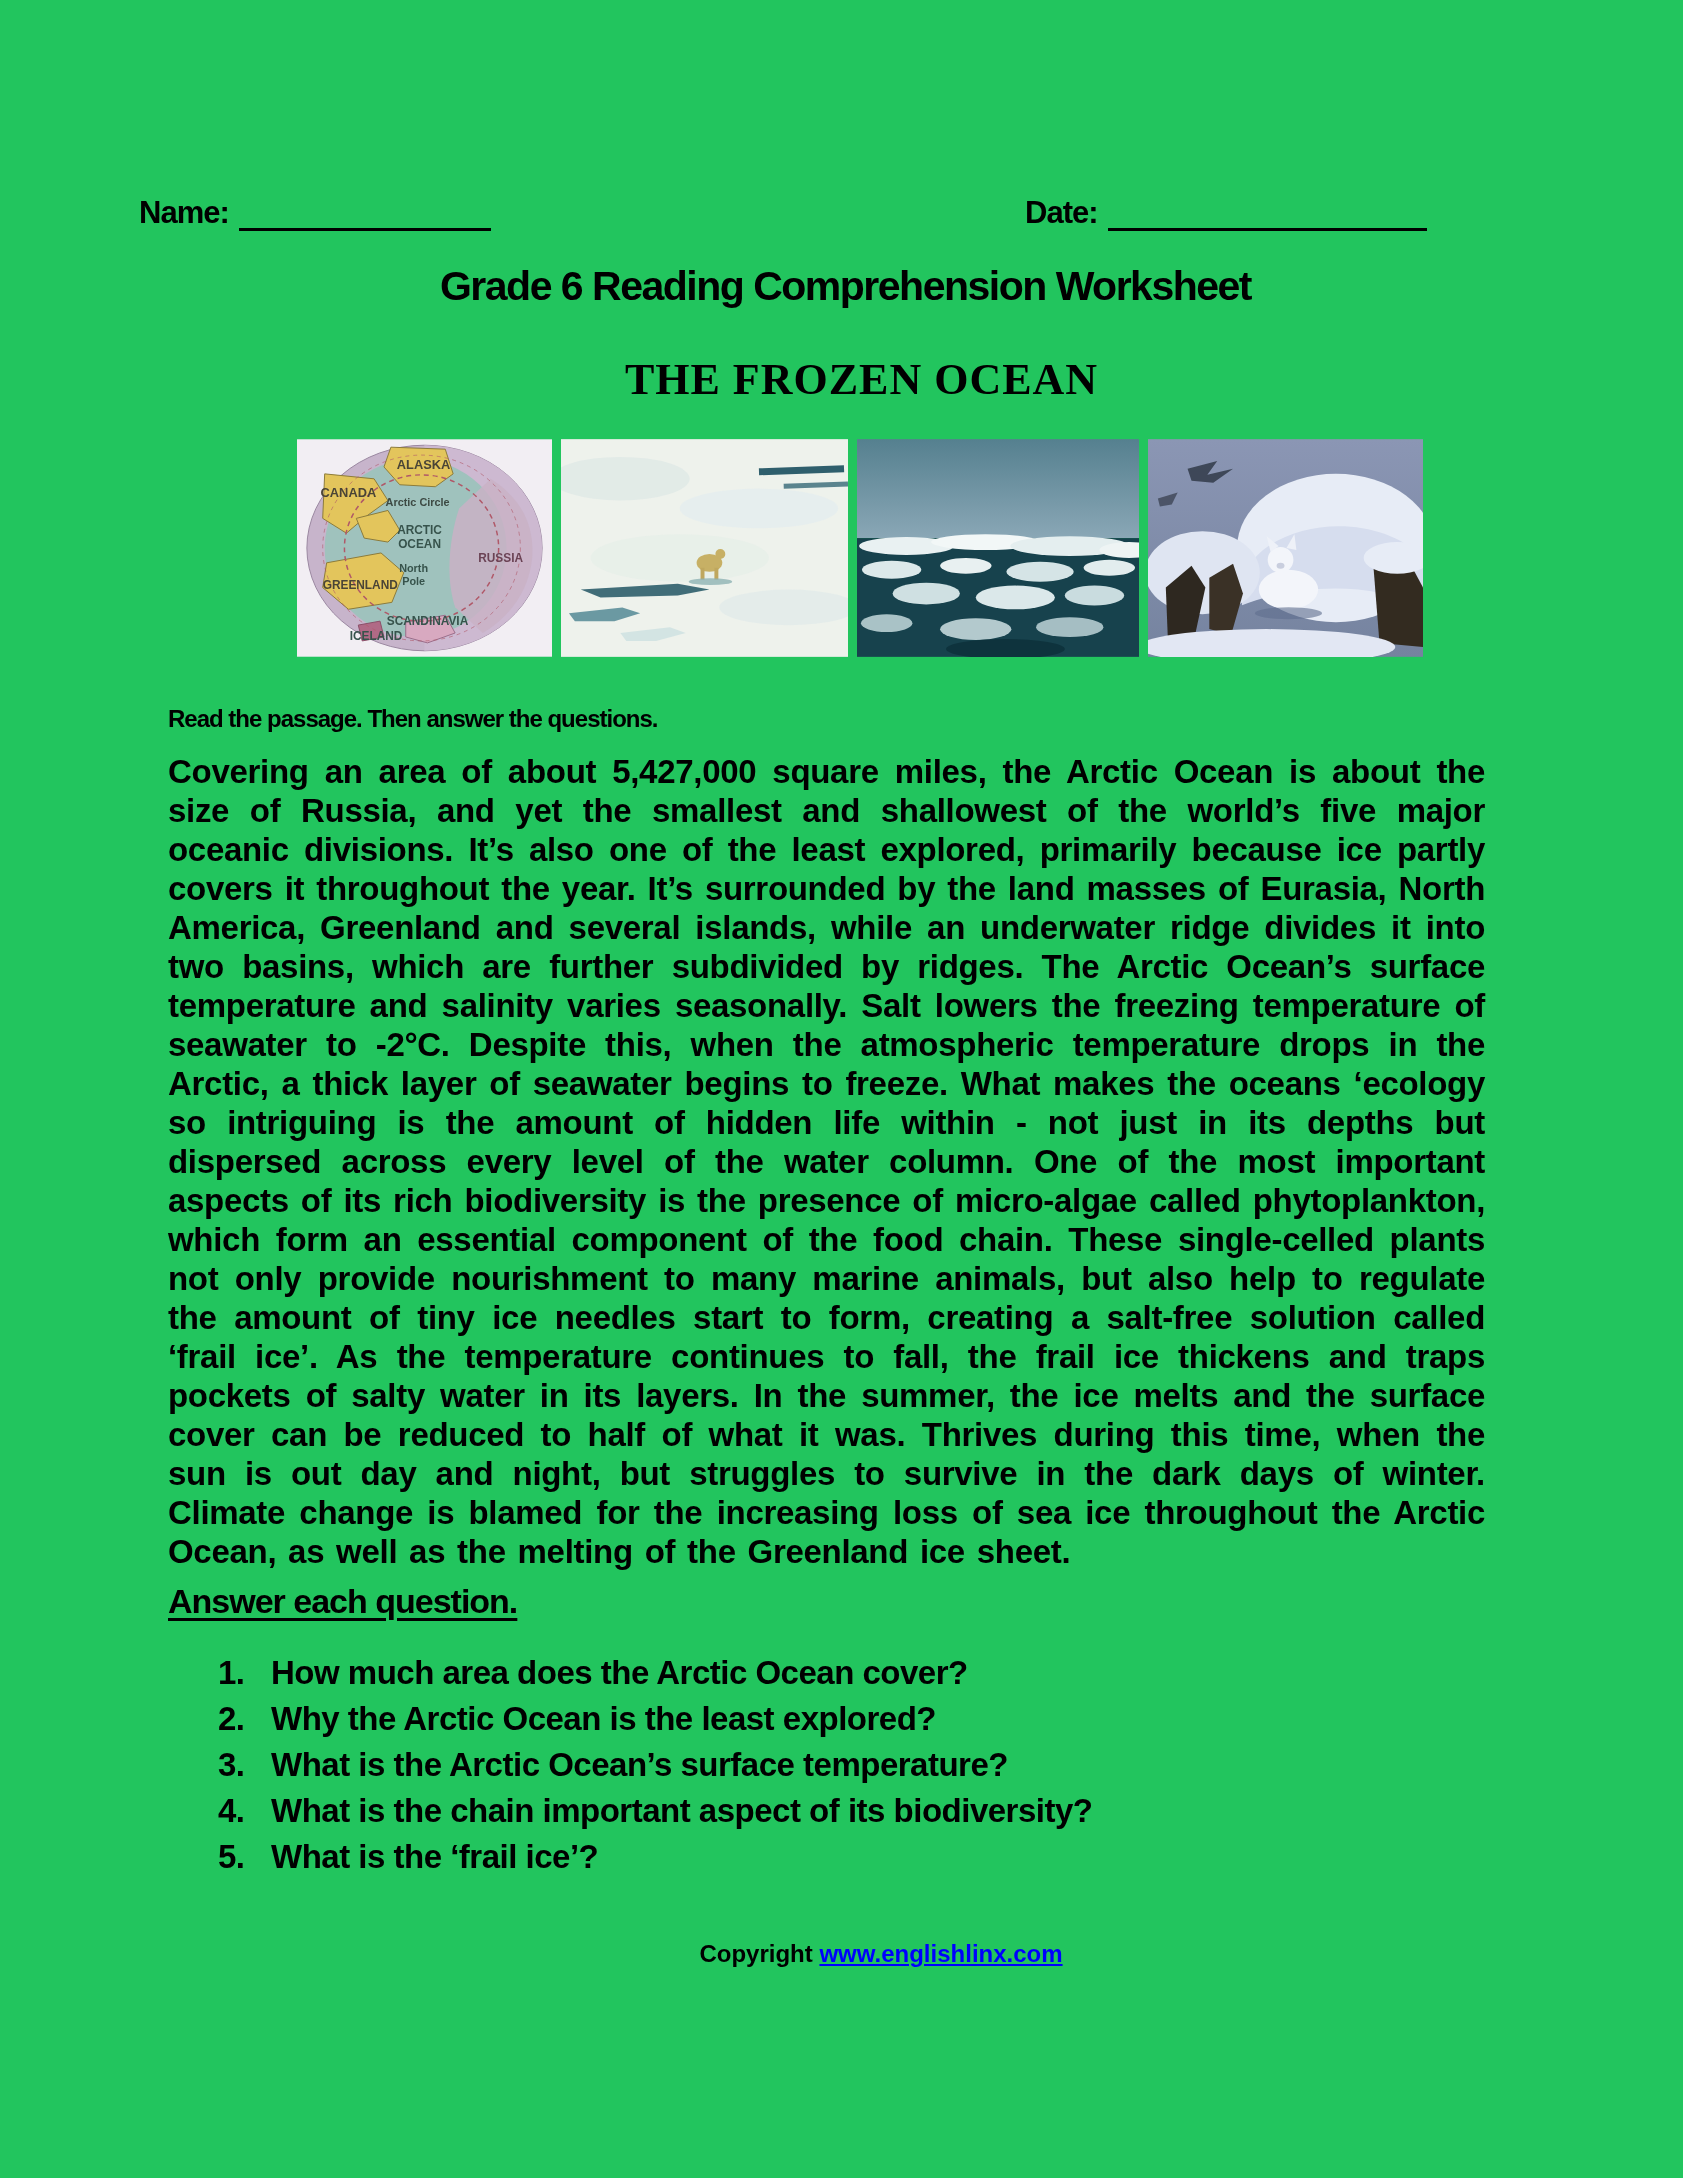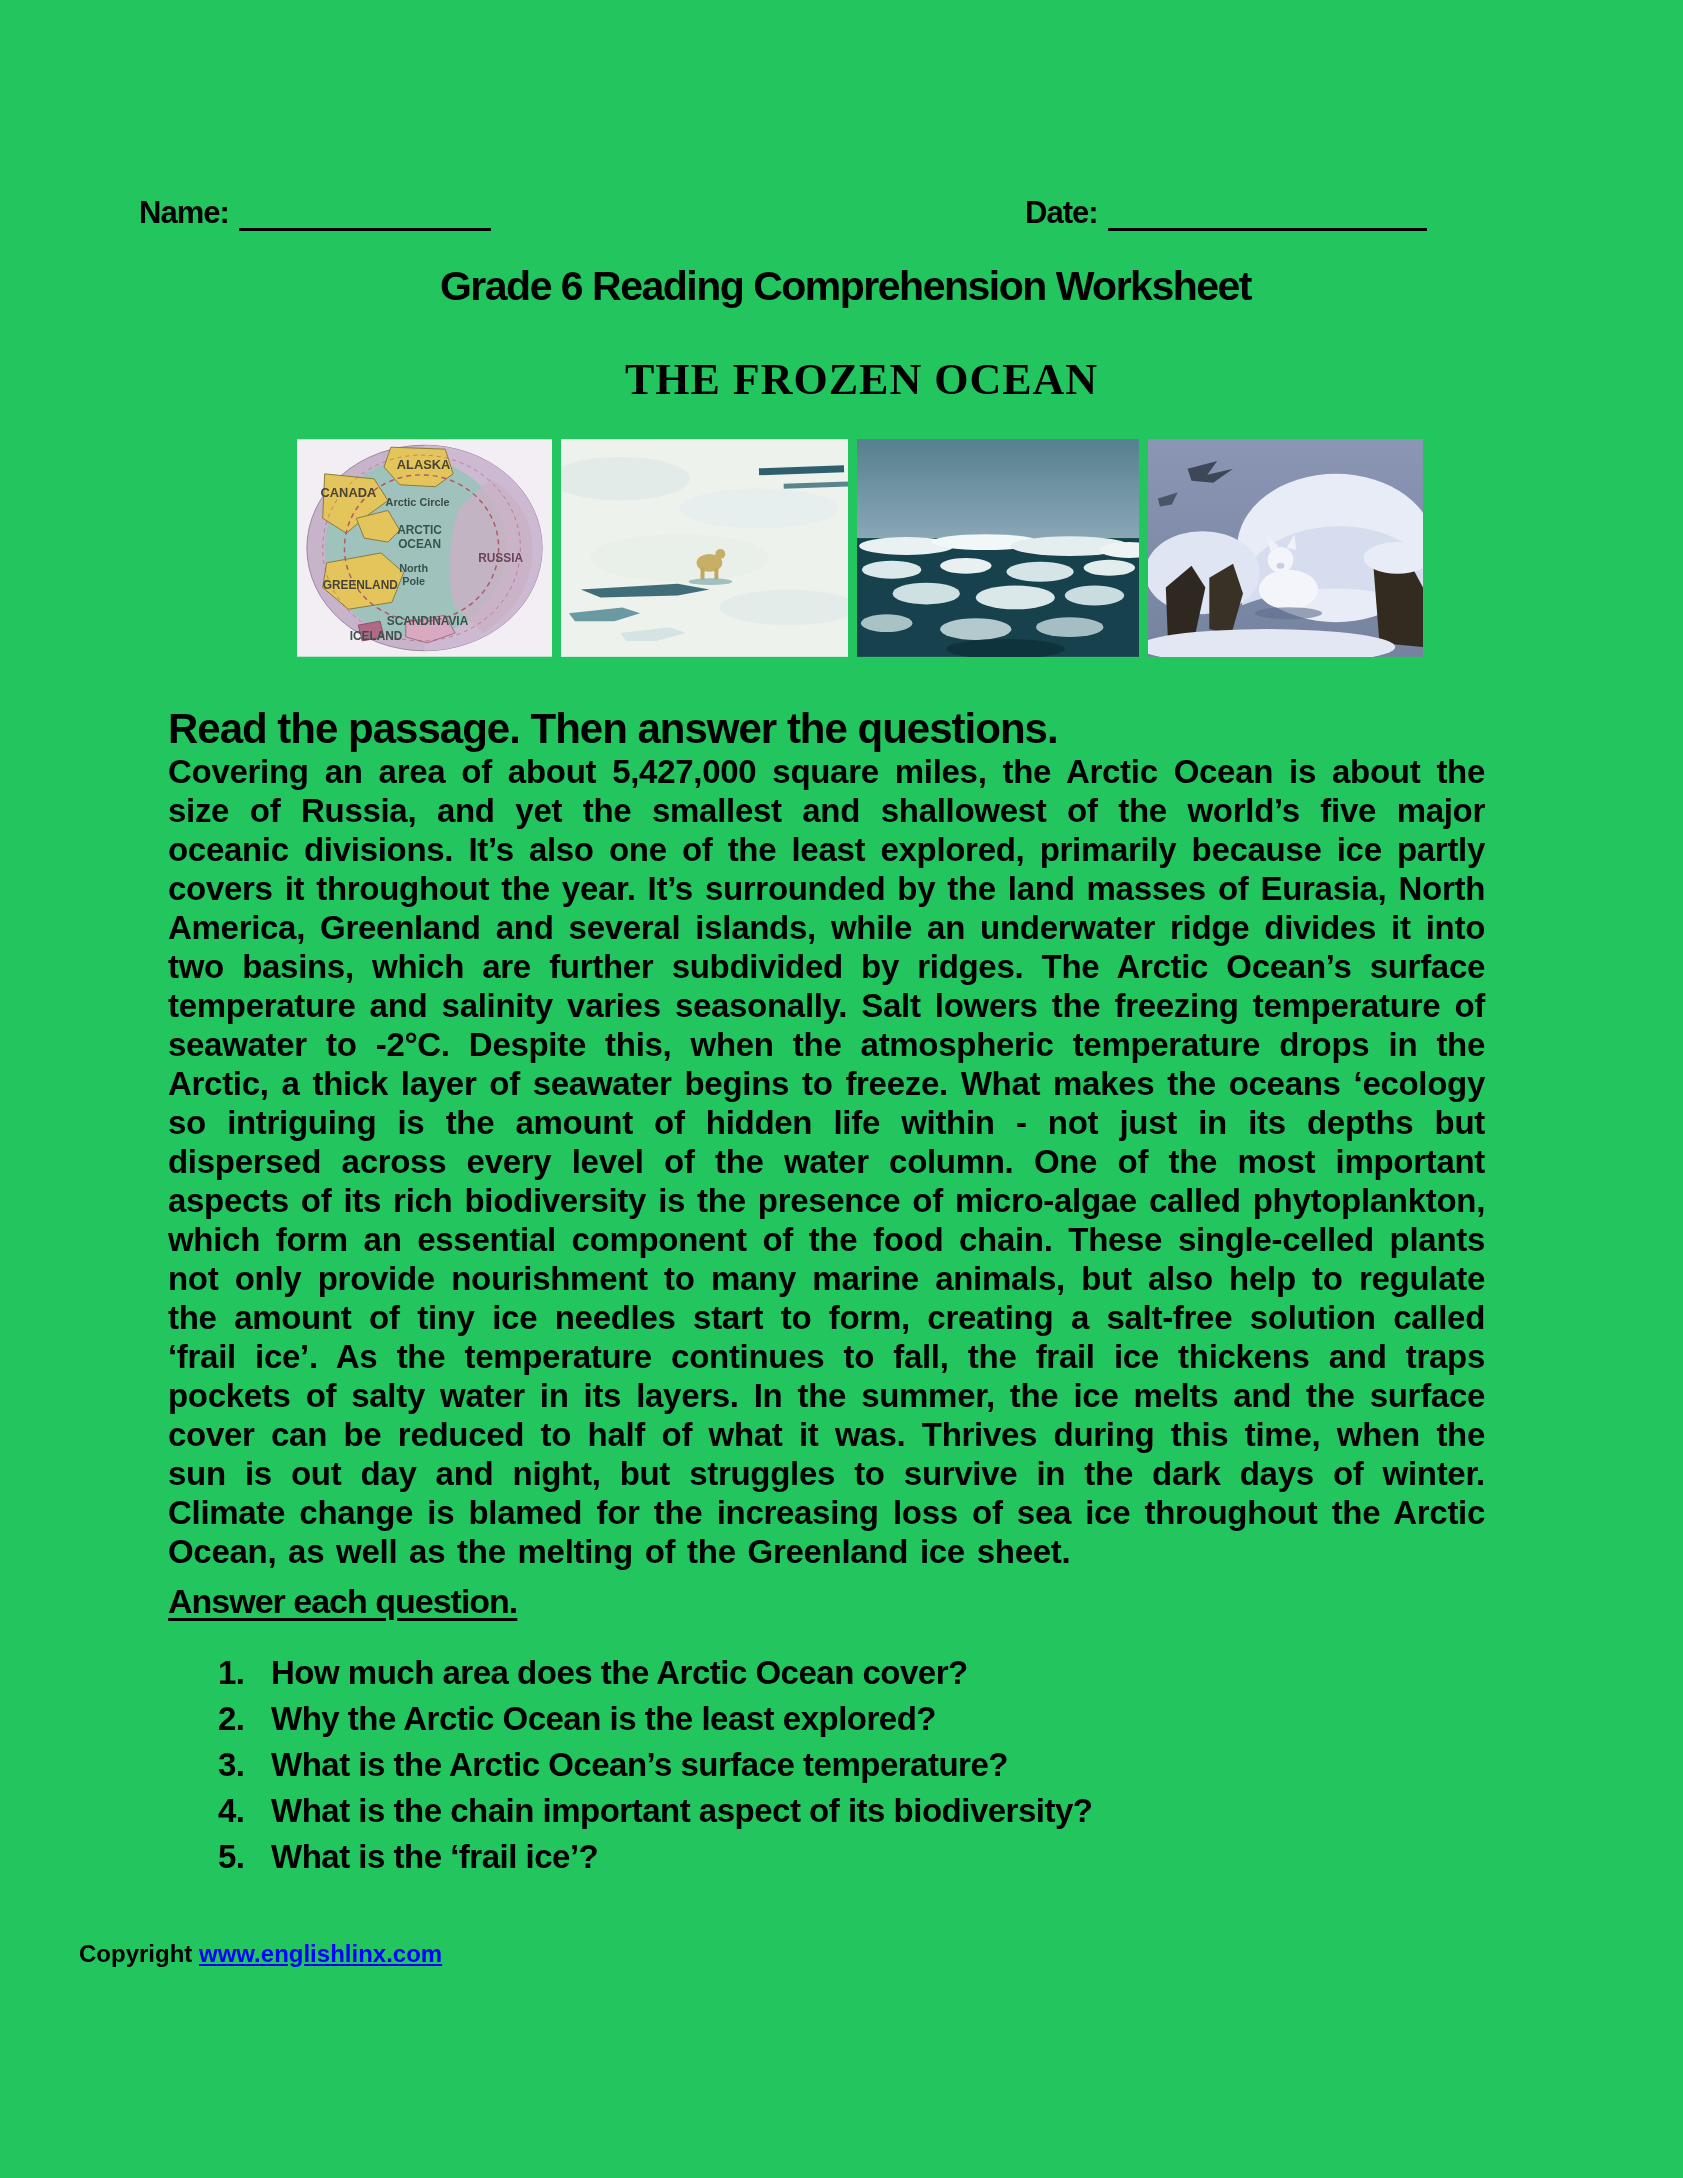--- a/index.html
+++ b/index.html
@@ -14,33 +14,33 @@
   .date-line{width:319px;}
 
   .subtitle{position:absolute;top:263px;left:4px;width:1683px;text-align:center;
     font-size:41px;font-weight:bold;letter-spacing:-1.5px;}
   .main-title{position:absolute;top:354px;left:0;width:1683px;text-align:center;
     font-family:"Liberation Serif",serif;font-size:44px;font-weight:bold;letter-spacing:1px;margin-left:20px;}
 
   .images-row{position:absolute;top:439px;left:269px;height:218px;display:flex;gap:9px;padding-left:28px;}
   .worksheet-img{display:block;height:218px;}
 
-  .instruction{position:absolute;top:705px;left:168px;font-size:42px;font-weight:bold;letter-spacing:-1px;}
+  .instruction{position:absolute;top:705px;left:168px;font-size:24px;font-weight:bold;letter-spacing:-1px;}
   .passage{position:absolute;top:752px;left:168px;width:1317px;
     font-size:33px;font-weight:bold;line-height:39px;text-align:justify;
     letter-spacing:-0.3px;word-spacing:3px;}
 
   .answer-heading{position:absolute;top:1582px;left:168px;font-size:34px;font-weight:bold;
     letter-spacing:-1px;text-decoration:underline;text-decoration-thickness:3px;text-underline-offset:5px;}
 
   .questions{position:absolute;top:1639px;left:206px;list-style:none;margin:12px;padding:0;}
   .question-item{font-size:33px;font-weight:bold;letter-spacing:-0.5px;line-height:44px;margin-bottom:2px;white-space:nowrap;}
   .q-num{display:inline-block;width:53px;}
 
-  .footer{position:absolute;top:1940px;left:0;width:1683px;
+  .footer{position:absolute;top:1940px;left:0;width:1683px;text-align:center;
     font-size:24px;font-weight:bold;padding-left:79px;box-sizing:border-box;}
   .footer a{font-weight:bold;}
 
   svg text{font-family:"Liberation Sans",sans-serif;}
 </style>
 </head>
 <body>
 
 <div class="page">
 

